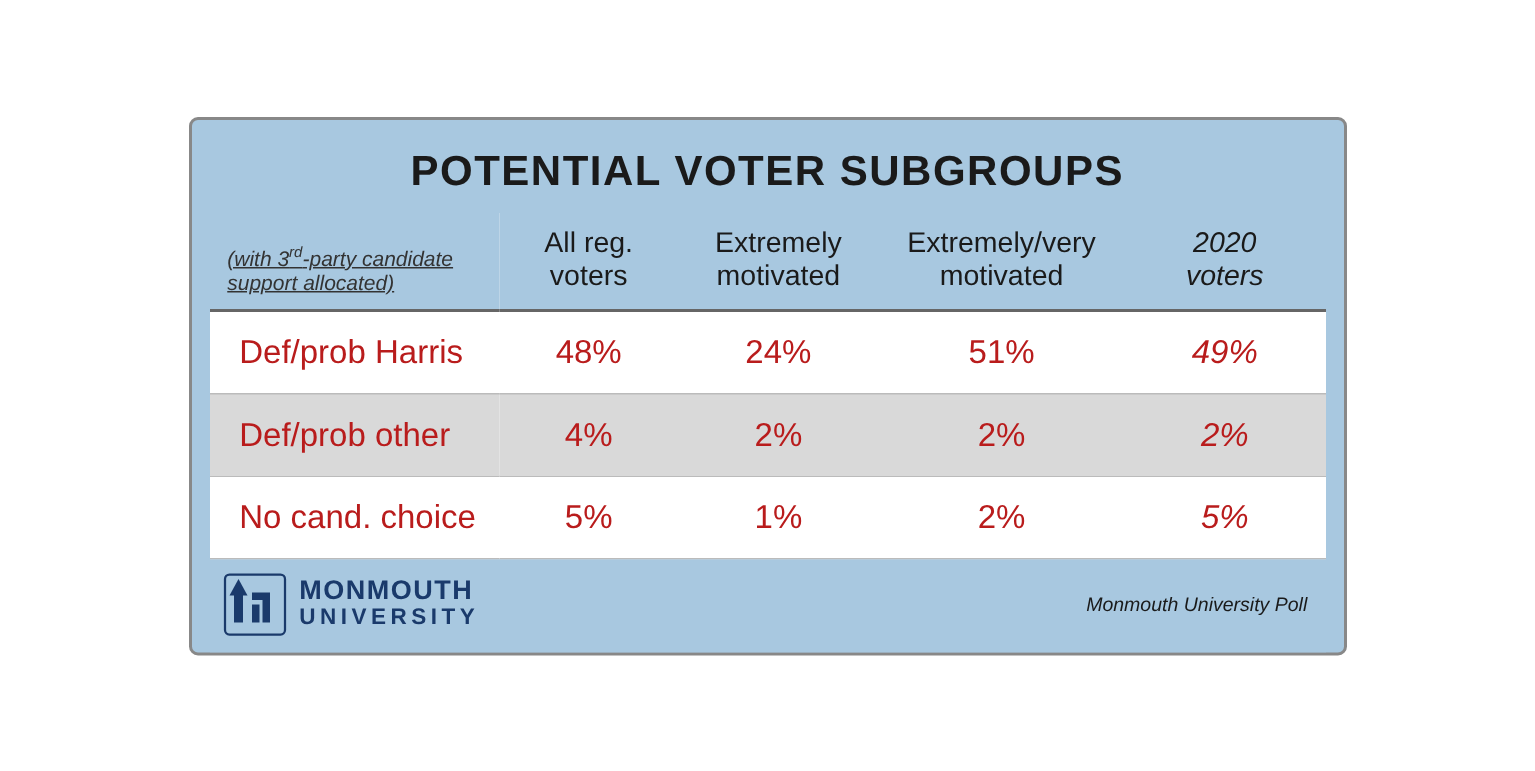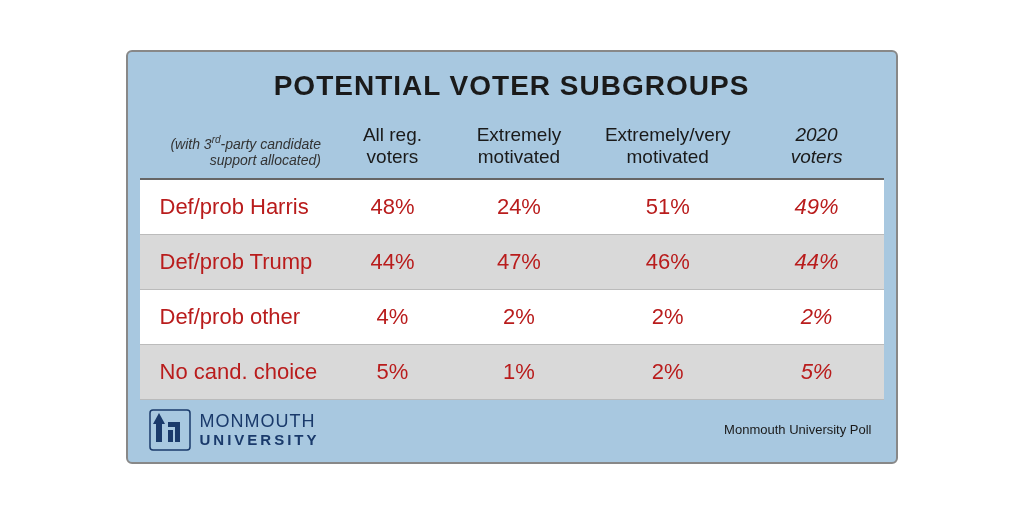--- a/index.html
+++ b/index.html
@@ -38,24 +38,25 @@
     }
     thead td {
       padding: 10px 12px;
       font-size: 19px;
       color: #1a1a1a;
       vertical-align: bottom;
       text-align: center;
       border-bottom: 2px solid #666;
     }
     thead td:first-child {
-      text-align: right;
+      text-align: left;
       font-style: italic;
       font-size: 14px;
       color: #333;
+      text-decoration: underline;
     }
     tbody tr:nth-child(odd) {
       background: #fff;
     }
     tbody tr:nth-child(even) {
       background: #d9d9d9;
     }
     tbody td {
       padding: 14px 12px;
       font-size: 22px;
@@ -84,32 +85,33 @@
       width: 44px;
       height: 44px;
     }
     .logo-text {
       display: flex;
       flex-direction: column;
       line-height: 1.1;
     }
     .logo-monmouth {
       font-size: 18px;
-      font-weight: 400;
+      font-weight: 700;
       color: #1a3a6b;
       letter-spacing: 1px;
     }
     .logo-university {
       font-size: 15px;
       font-weight: 600;
       color: #1a3a6b;
       letter-spacing: 3px;
     }
     .footer-citation {
       text-align: right;
+      font-style: italic;
       font-size: 13px;
       color: #1a1a1a;
       line-height: 1.5;
     }
     sup {
       font-size: 10px;
     }
     .col-last {
       font-style: italic;
     }
@@ -144,27 +146,20 @@
     <tbody>
 
       <tr>
         <td>Def/prob Harris</td>
         <td>48%</td>
         <td>24%</td>
         <td>51%</td>
         <td style="font-style:italic;">49%</td>
       </tr>
 
-      <tr>
-        <td>Def/prob Trump</td>
-        <td>44%</td>
-        <td>47%</td>
-        <td>46%</td>
-        <td style="font-style:italic;">44%</td>
-      </tr>
 
       <tr>
         <td>Def/prob other</td>
         <td>4%</td>
         <td>2%</td>
         <td>2%</td>
         <td style="font-style:italic;">2%</td>
       </tr>
 
       <tr>

